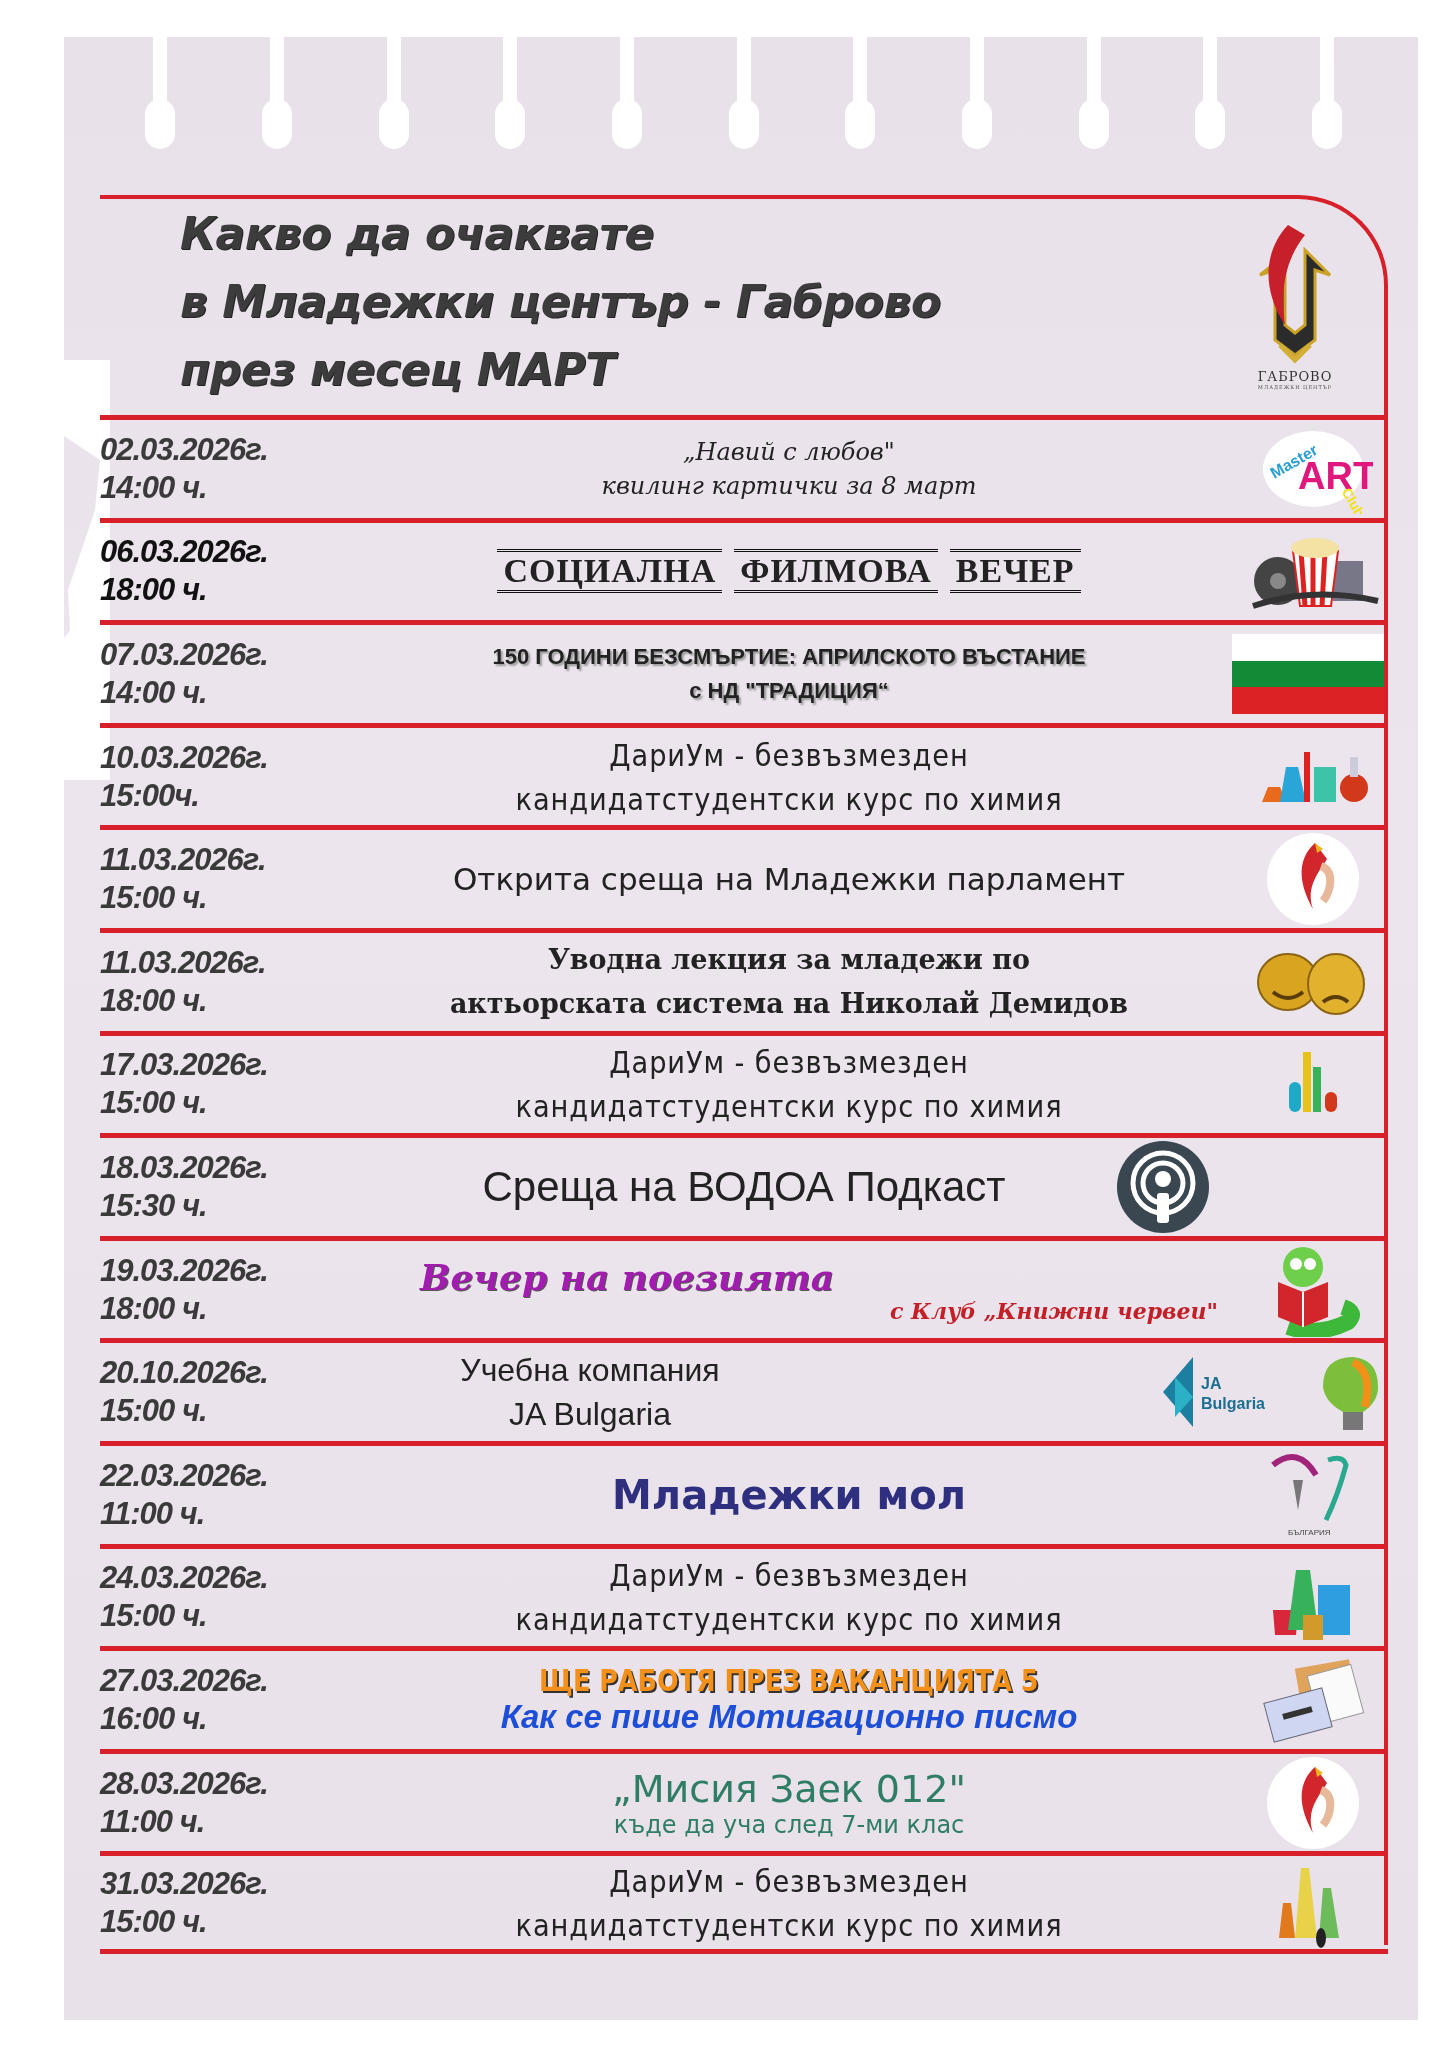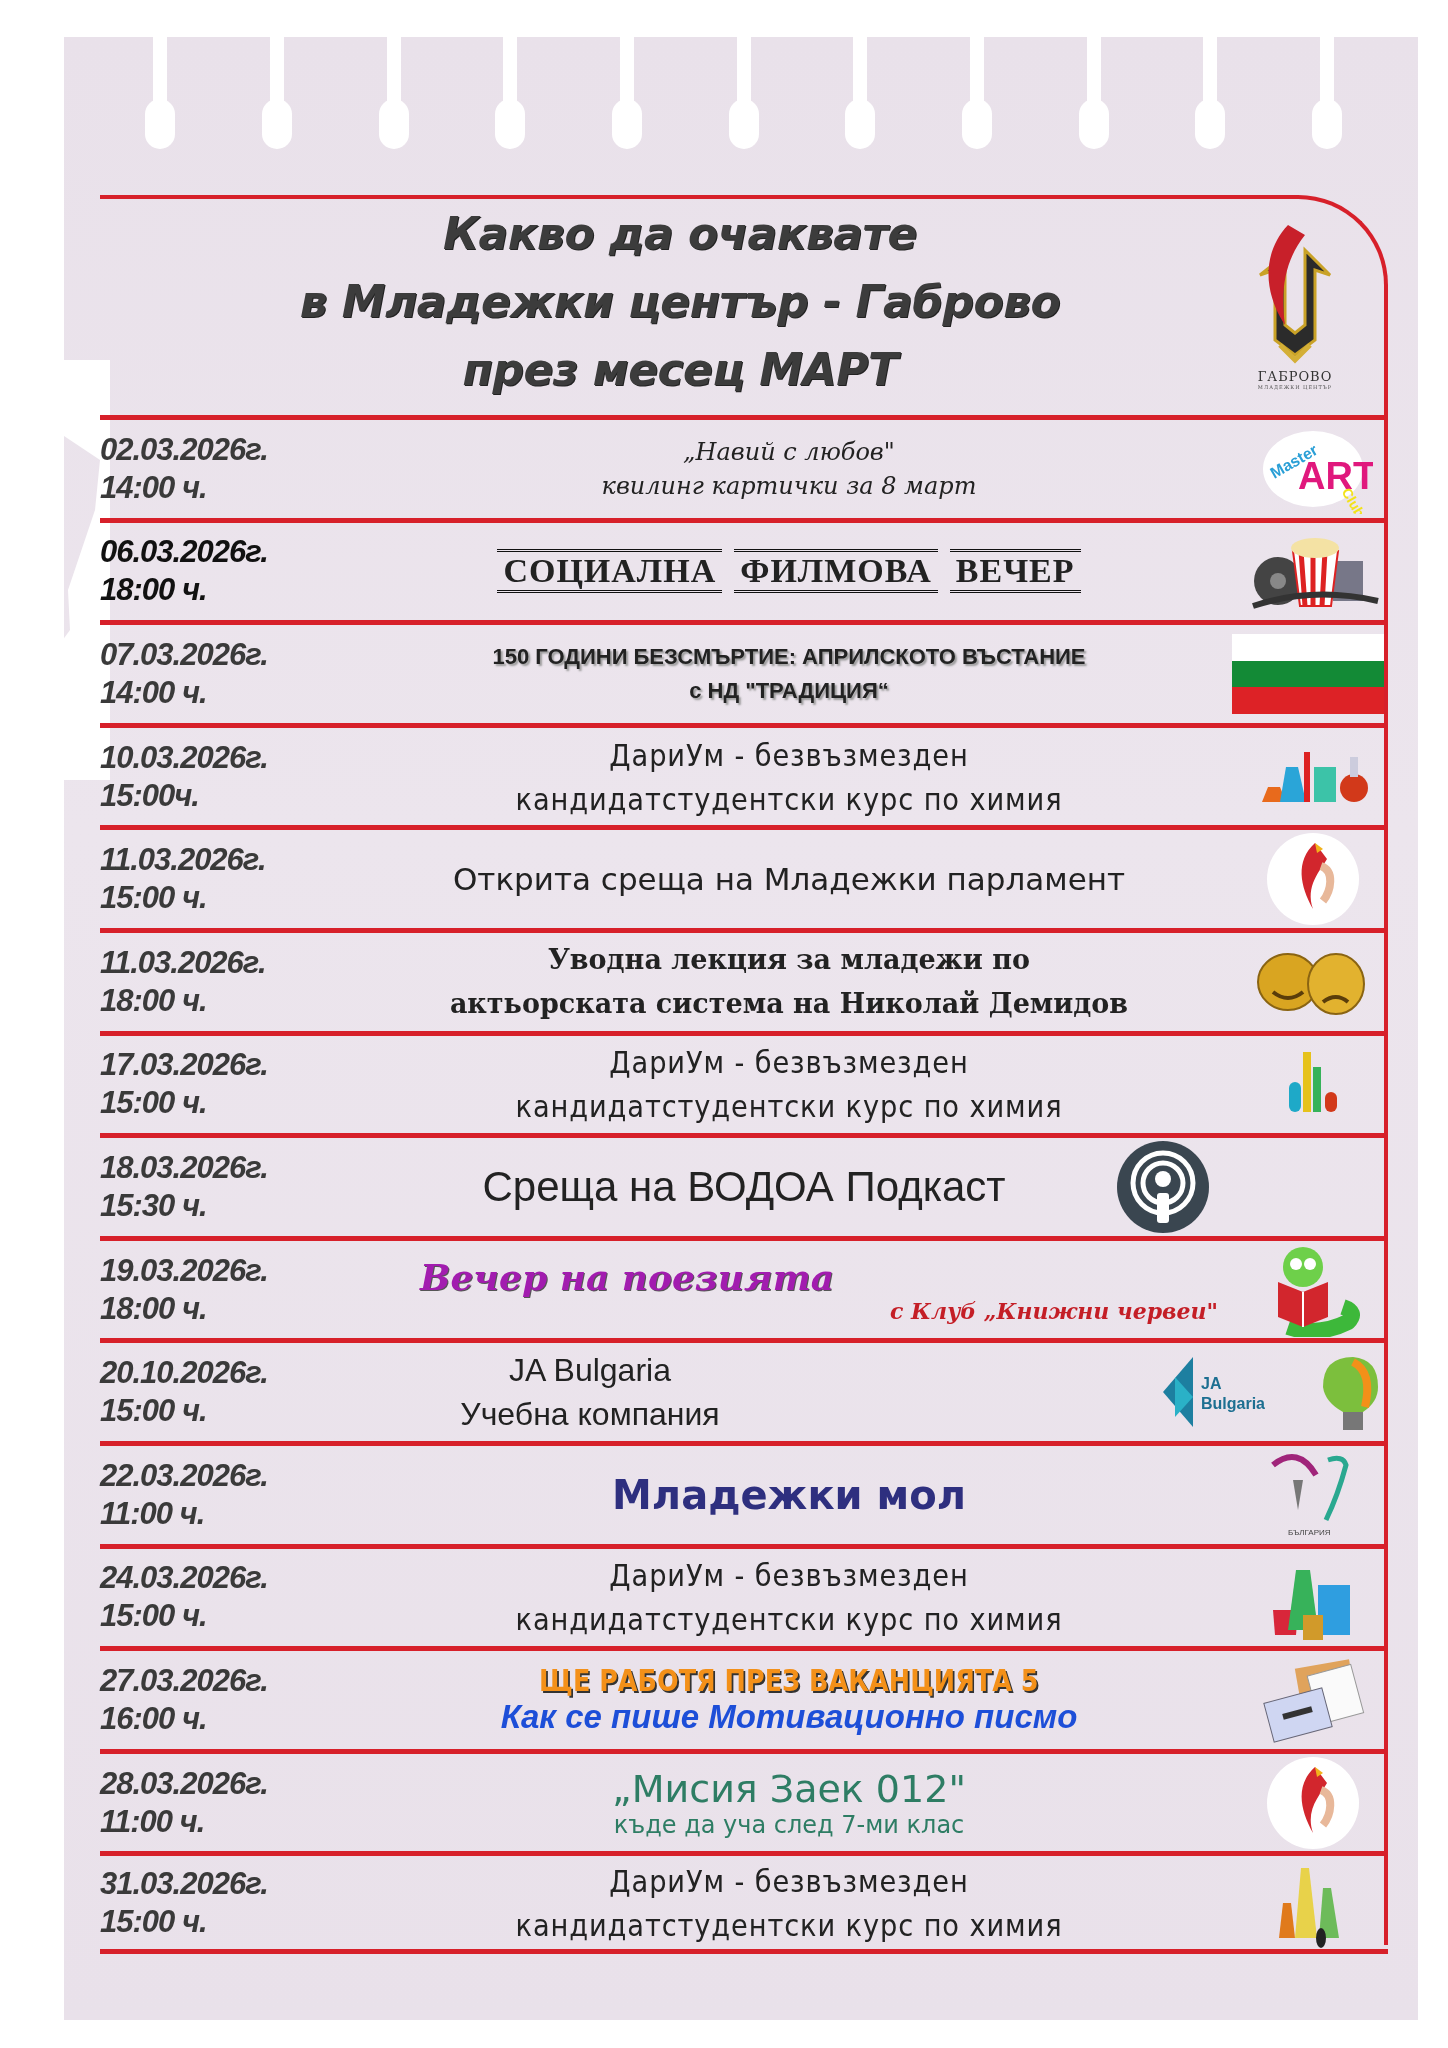--- a/index.html
+++ b/index.html
@@ -2,21 +2,21 @@
 <html><head>
 <meta charset="utf-8">
 <style>
   html, body { margin:0; padding:0; }
   body { width:1448px; height:2048px; background:#ffffff; position:relative; overflow:hidden; font-family:"Liberation Sans", sans-serif; }
   .paper { position:absolute; left:64px; top:37px; width:1354px; height:1983px; background:linear-gradient(180deg,#e9e1ea 0%,#ece5ed 40%,#e9e1ea 100%); }
   .paper-tear { position:absolute; left:0; top:360px; width:110px; height:420px; }
   .slot { position:absolute; top:37px; width:14px; height:80px; background:#fff; }
   .slot::after { content:""; position:absolute; left:-8px; top:62px; width:30px; height:50px; border-radius:15px; background:#fff; }
   .frame { position:absolute; left:100px; top:195px; width:1288px; height:1750px; border-top:4px solid #d7202a; border-right:4px solid #d7202a; border-top-right-radius:90px; box-sizing:border-box; }
-  .header { position:absolute; left:180px; top:200px; width:1000px; height:210px; text-align:center; }
+  .header { position:absolute; left:180px; top:200px; width:1000px; height:210px; }
   .header-line { font-family:"DejaVu Sans", sans-serif; font-weight:bold; font-style:italic; font-size:44px; color:#3c3c3c; line-height:68px; letter-spacing:-0.5px; text-shadow:1px 1px 0 #222; }
   .logo-main { position:absolute; left:1245px; top:215px; width:100px; height:190px; text-align:center; }
   .logo-main .caption { font-family:"DejaVu Serif", serif; font-size:13px; color:#333; letter-spacing:1px; }
   .logo-main .sub { font-family:"DejaVu Serif", serif; font-size:5px; color:#555; letter-spacing:1px; }
   .rows { position:absolute; left:100px; top:415px; width:1288px; }
   .row { position:relative; height:102.6px; border-top:5px solid #d7202a; box-sizing:border-box; display:flex; align-items:center; }
   .row:last-child { border-bottom:5px solid #d7202a; }
   .row .dt { width:240px; text-align:left; font-family:"Liberation Sans", sans-serif; font-weight:bold; font-style:italic; font-size:31px; color:#3a3a3a; line-height:38px; letter-spacing:-1px; }
   .row .dt span { display:block; }
   .row .title { flex:1; text-align:center; color:#222; }
@@ -253,22 +253,22 @@
         </svg>
     </div>
   </div>
 
   <div class="row">
     <div class="dt">
         <span>20.10.2026г.</span>
         <span>15:00 ч.</span>
       </div>
     <div class="title t-ja" style="padding-left:40px;text-align:left;width:420px;flex:none">
+        <div style="text-align:center">Учебна компания</div>
         <div style="text-align:center">JA Bulgaria</div>
-        <div style="text-align:center">Учебна компания</div>
       </div>
     <div style="flex:1"></div>
     <div class="icon" style="width:240px">
       <svg width="230" height="90" viewBox="0 0 230 90">
           <path d="M10 45 L40 10 L40 80 Z" fill="#1d7fa0"></path>
           <path d="M22 30 L40 50 L22 70 Z" fill="#2ab1c7"></path>
           <text x="48" y="42" font-size="16" font-weight="bold" fill="#1d6f91" font-family="Liberation Sans, sans-serif">JA</text>
           <text x="48" y="62" font-size="16" font-weight="bold" fill="#1d6f91" font-family="Liberation Sans, sans-serif">Bulgaria</text>
           <path d="M170 40 Q170 10 200 10 Q225 12 225 40 Q225 55 210 65 L190 65 Q172 55 170 40 Z" fill="#7cbf3d"></path>
           <path d="M200 15 Q220 25 212 60" stroke="#f39019" stroke-width="8" fill="none"></path>

